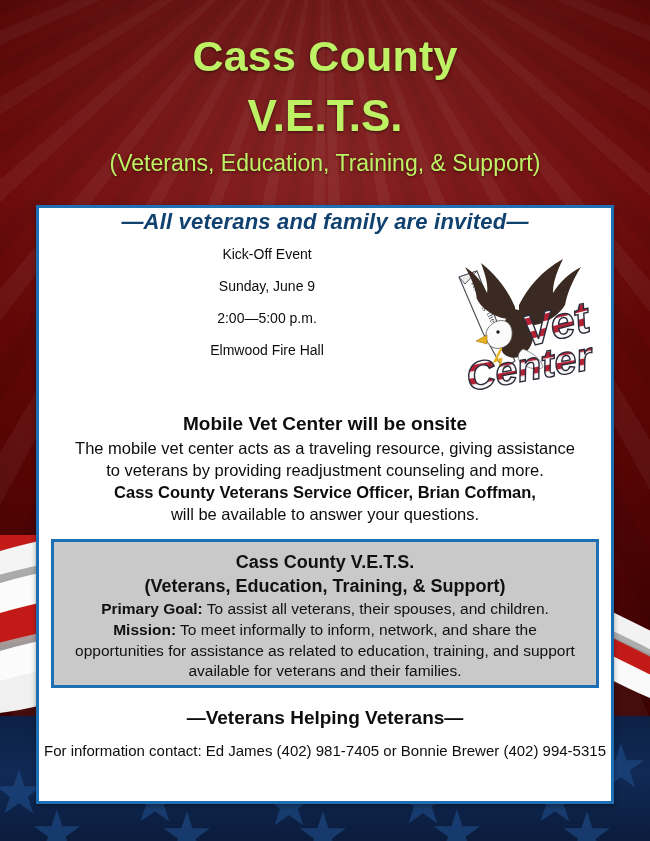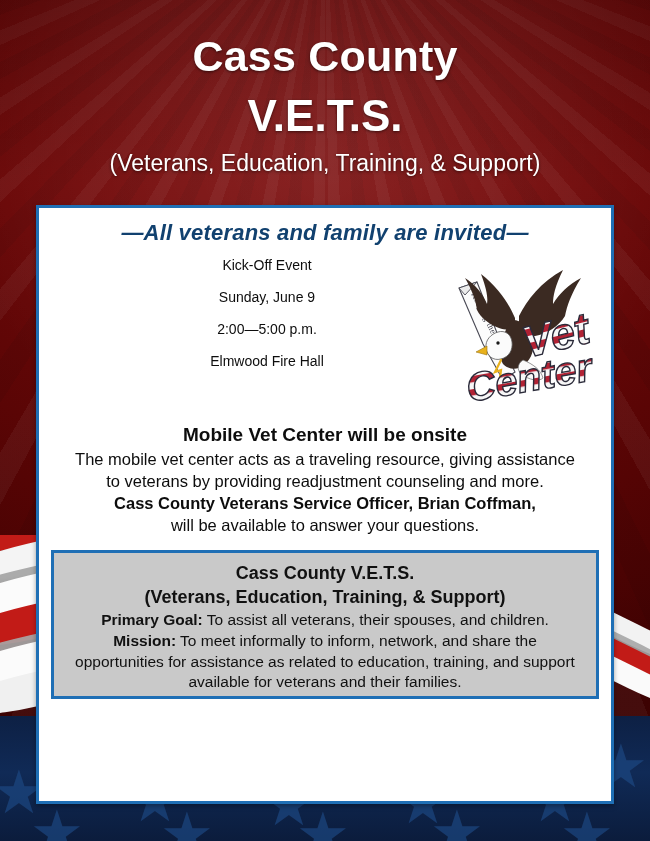--- a/index.html
+++ b/index.html
@@ -106,21 +106,21 @@
     height: 22px;
     border-radius: 50% / 70%;
   }
 
   
   .header {
     position: absolute;
     left: 0; right: 0;
     top: 34px;
     text-align: center;
-    color: #ffffff;
+    color: #bef264;
     text-shadow: 0 1px 3px rgba(0,0,0,.55);
     z-index: 5;
   }
   .title-1 {
     font-size: 43px;
     font-weight: bold;
     letter-spacing: .2px;
     line-height: 1.05;
   }
   .title-2 {
@@ -149,21 +149,21 @@
     z-index: 6;
     box-shadow: 0 2px 5px rgba(0,0,0,.35);
   }
 
   .invite {
     text-align: center;
     color: #11416f;
     font-weight: bold;
     font-style: italic;
     font-size: 22px;
-    margin-top: 12px;
+    margin-top: 1px;
     letter-spacing: .2px;
   }
 
   
   .event-row {
     position: relative;
     margin-top: 12px;
     min-height: 158px;
   }
   .event-lines {
@@ -404,16 +404,20 @@
         <span>To assist all veterans, their spouses, and children.</span>
       </div>
       <div class="gb-row">
         <b>Mission:</b>
         <span>To meet informally to inform, network, and share the</span>
       </div>
       <div class="gb-row">opportunities for assistance as related to education, training, and support</div>
       <div class="gb-row">available for veterans and their families.</div>
     </div>
 
+    <div class="footer">
+      <div class="f1">—Veterans Helping Veterans—</div>
+      <div class="f2">For information contact:  Ed James (402) 981-7405 or Bonnie Brewer (402) 994-5315</div>
+    </div>
 
   </div>
 
 </div>
 
 </body></html>

